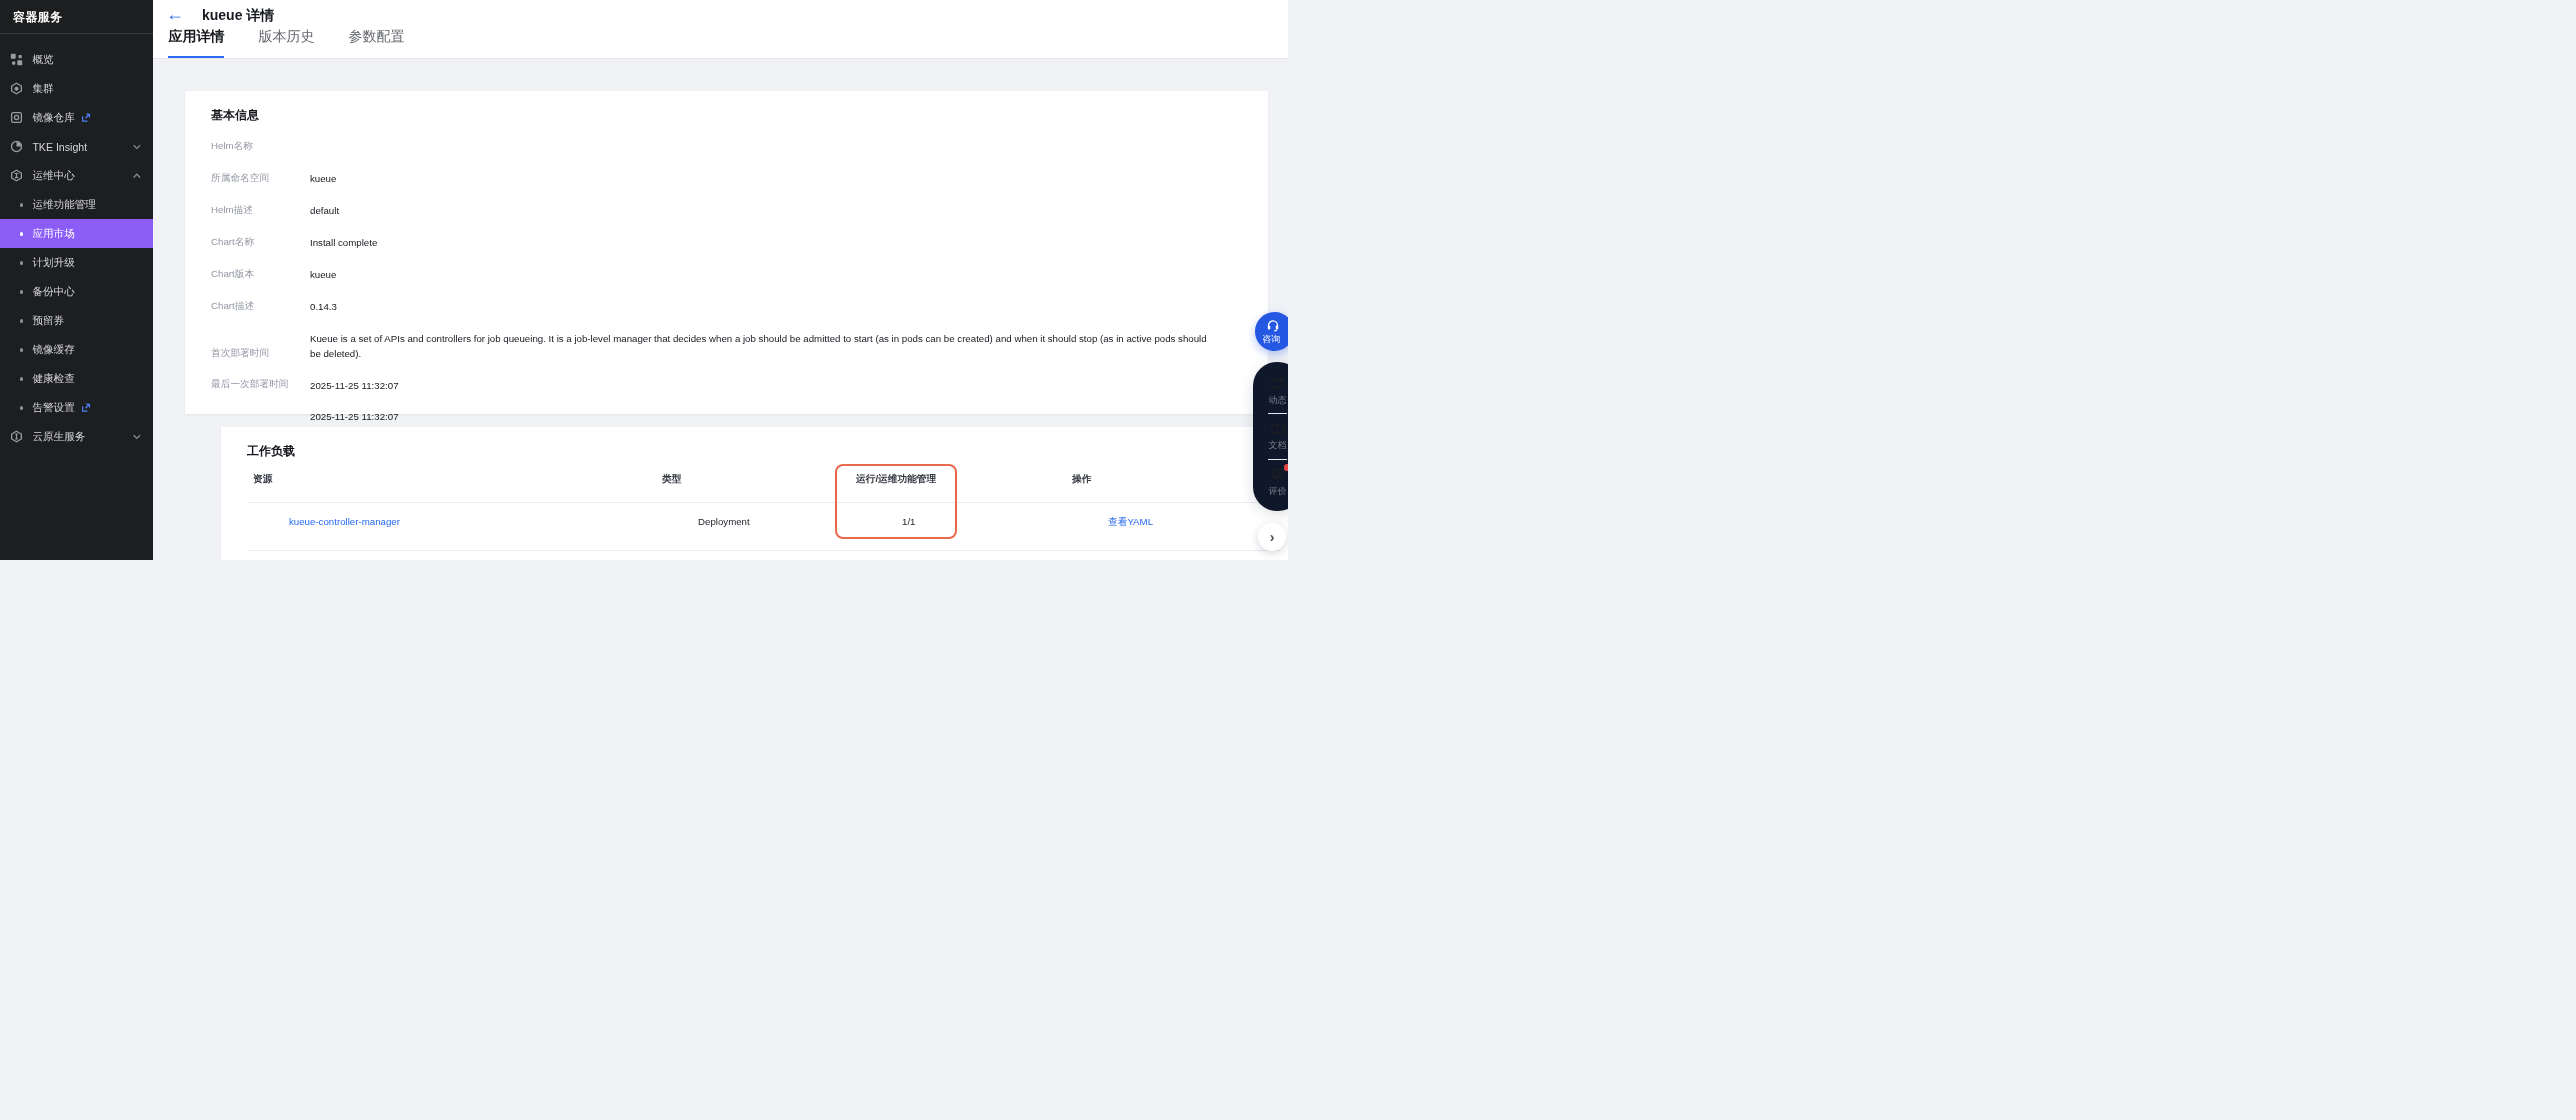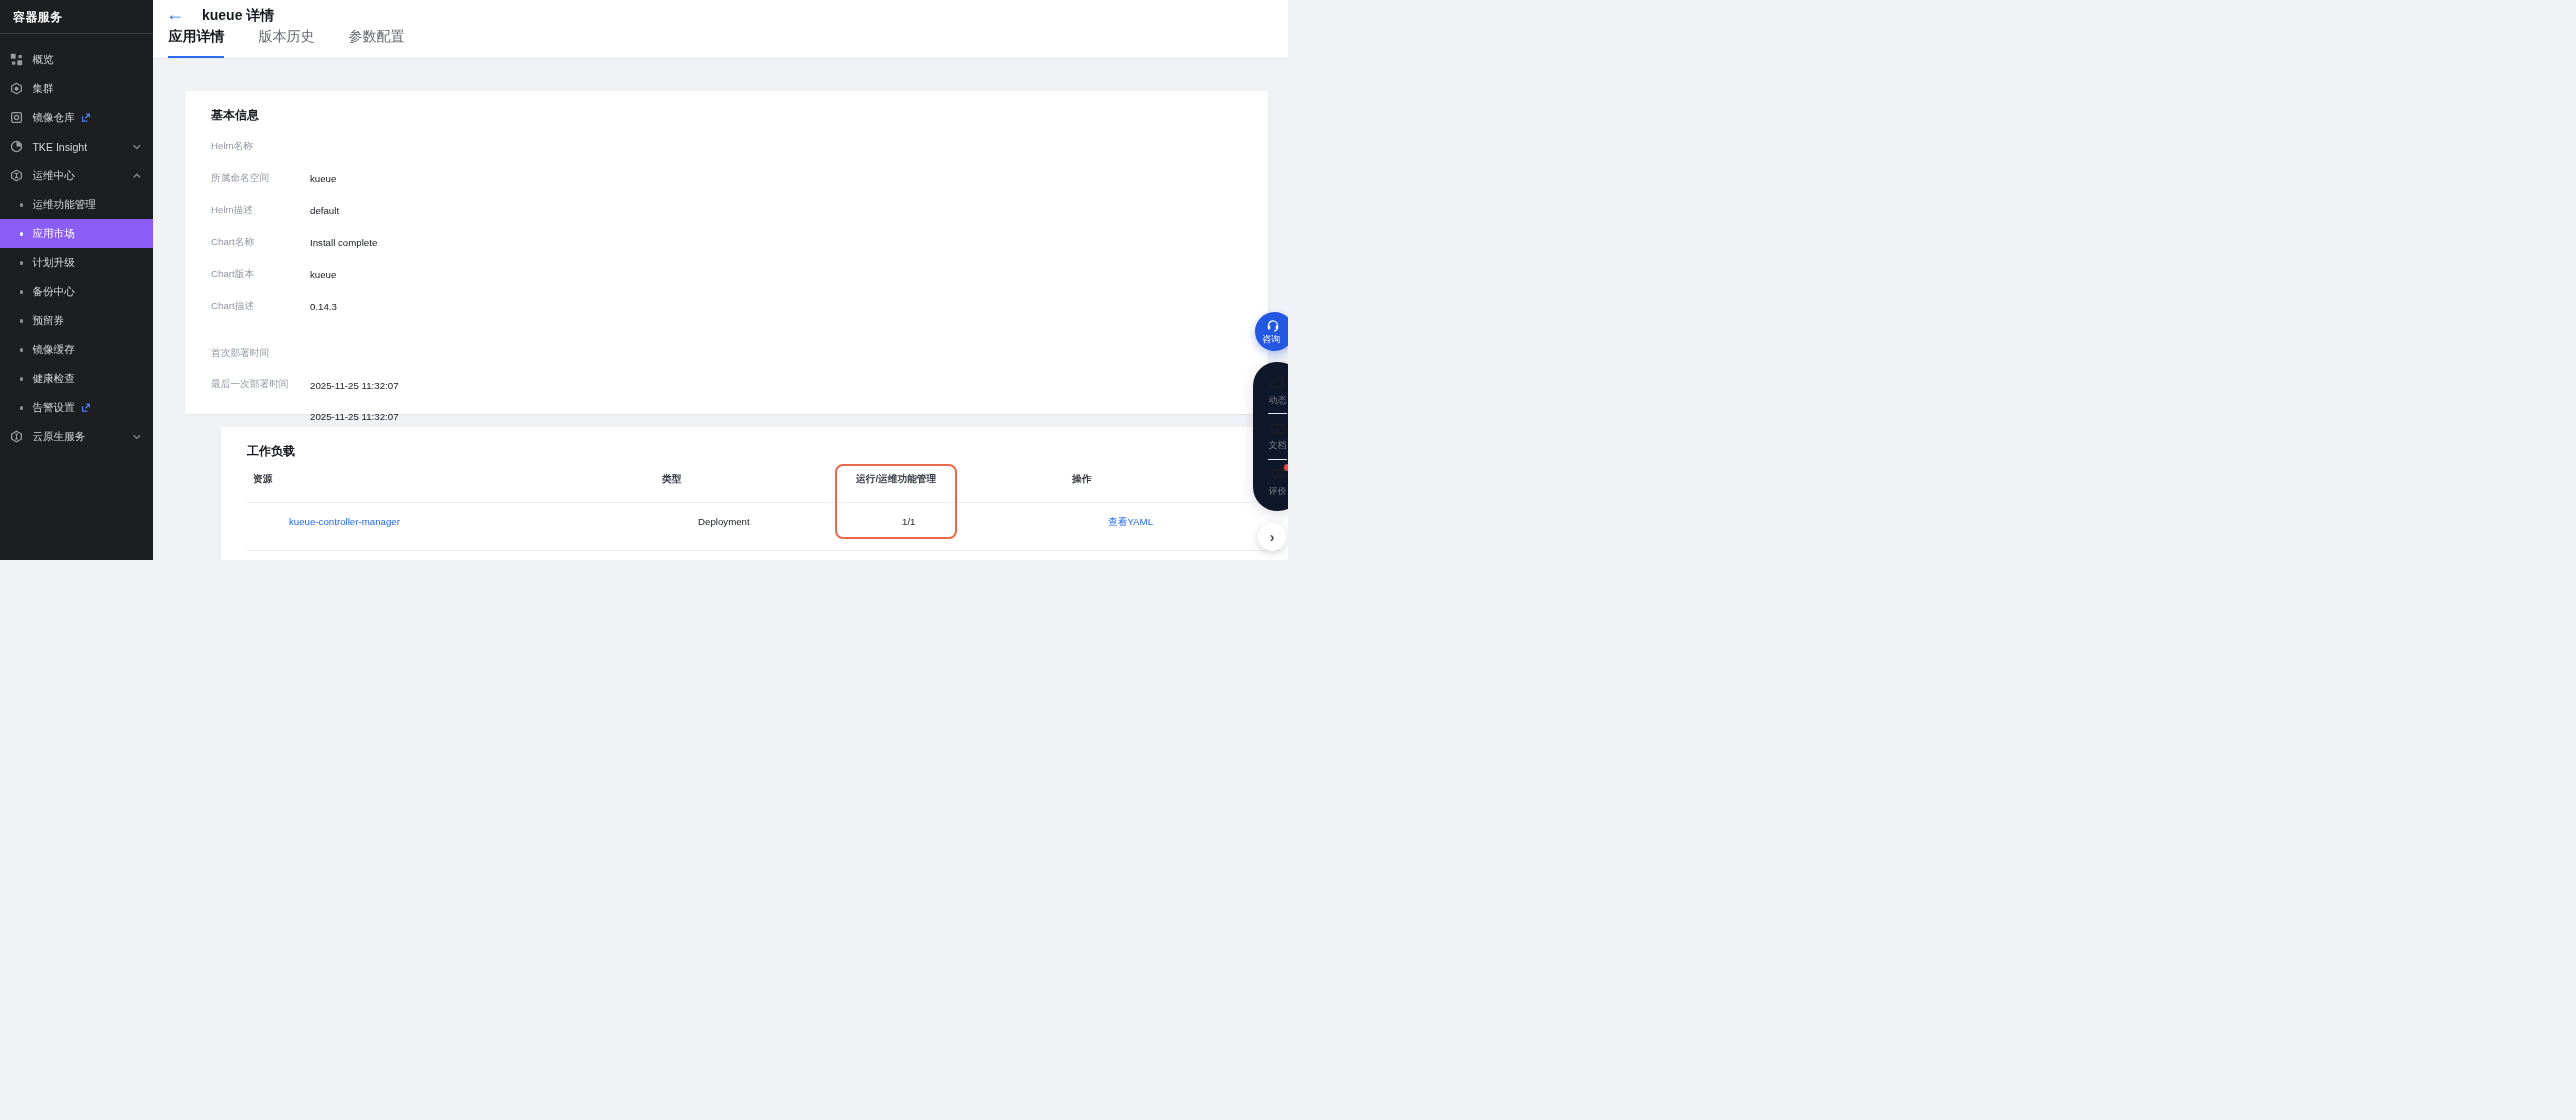--- a/index.html
+++ b/index.html
@@ -217,20 +217,21 @@
       <div class="f-value" style="top:49px">kueue</div>
       <div class="f-label" style="top:81px">所属命名空间</div>
       <div class="f-value" style="top:81px">default</div>
       <div class="f-label" style="top:113px">Helm描述</div>
       <div class="f-value" style="top:113px">Install complete</div>
       <div class="f-label" style="top:145px">Chart名称</div>
       <div class="f-value" style="top:145px">kueue</div>
       <div class="f-label" style="top:177px">Chart版本</div>
       <div class="f-value" style="top:177px">0.14.3</div>
       <div class="f-label" style="top:209px">Chart描述</div>
+      <div class="f-value" style="top:209px">Kueue is a set of APIs and controllers for job queueing. It is a job-level manager that decides when a job should be admitted to start (as in pods can be created) and when it should stop (as in active pods should be deleted).</div>
       <div class="f-label" style="top:256px">首次部署时间</div>
       <div class="f-value" style="top:256px">2025-11-25 11:32:07</div>
       <div class="f-label" style="top:287px">最后一次部署时间</div>
       <div class="f-value" style="top:287px">2025-11-25 11:32:07</div>
     </div>
 
     <div class="card workload">
       <div class="card-title">工作负载</div>
 
       <div class="th" style="left:32px">资源</div>

